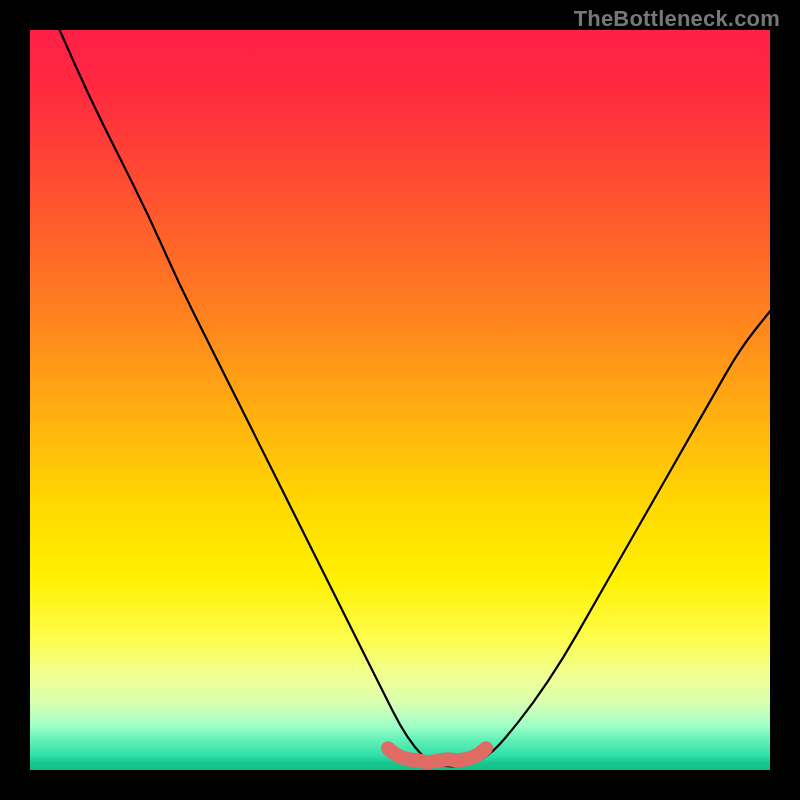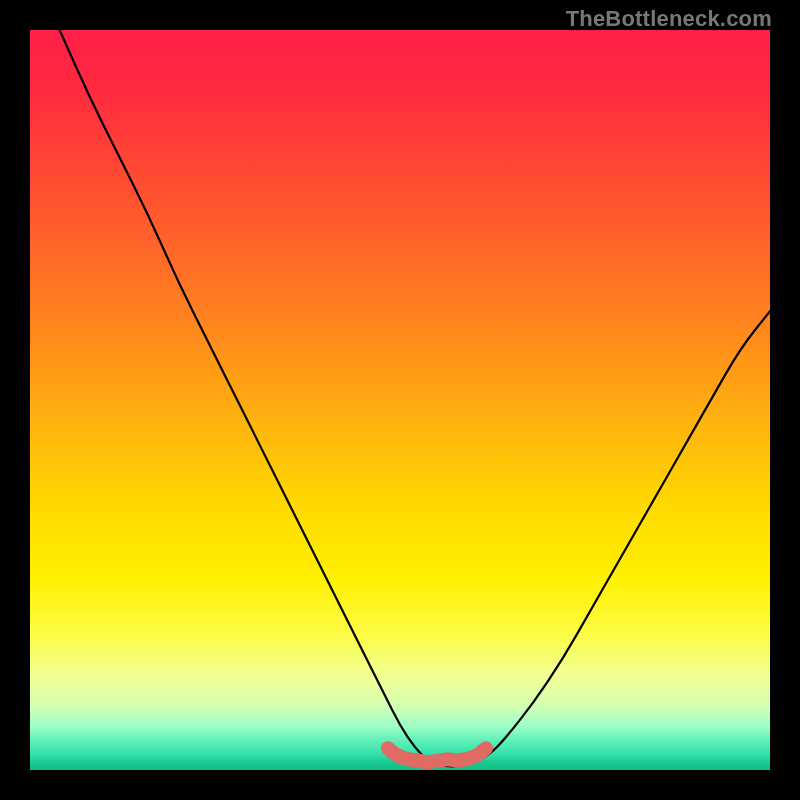--- a/index.html
+++ b/index.html
@@ -30,21 +30,21 @@
       #a0ffc8 94%,
       #60f0b8 96%,
       #30e0a8 98%,
       #18c890 99%,
       #0fbf86 100%
     );
   }
   .watermark {
     position: absolute;
     top: 6px;
-    right: 28px;
+    right: 20px;
     font-family: Arial, Helvetica, sans-serif;
     font-size: 22px;
     font-weight: 600;
     color: #777777;
     letter-spacing: 0.2px;
   }
   svg.overlay {
     position: absolute;
     left: 0;
     top: 0;

